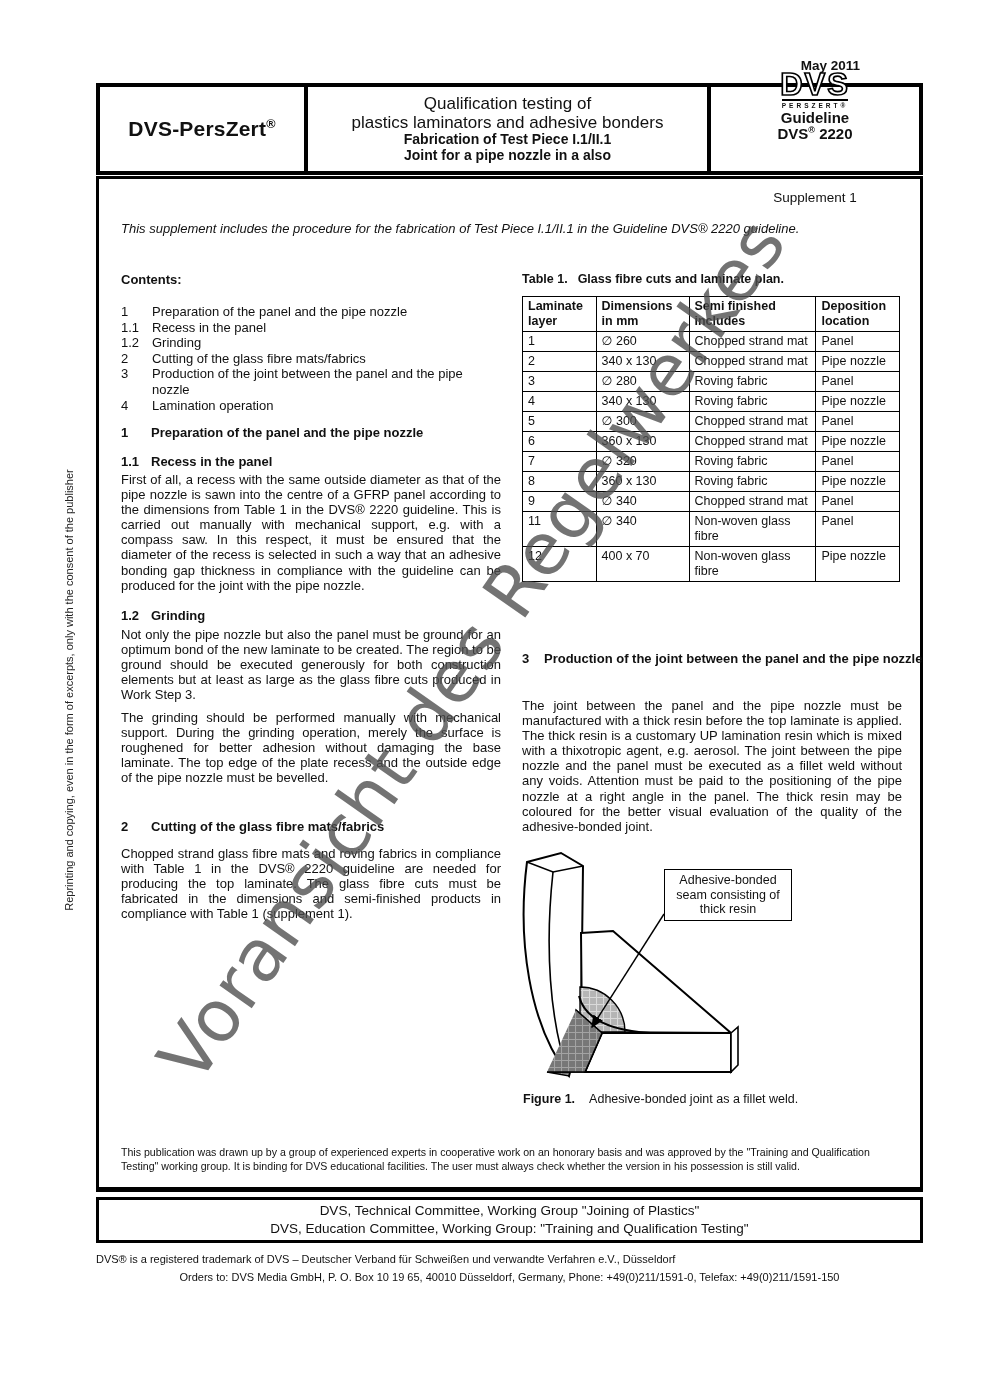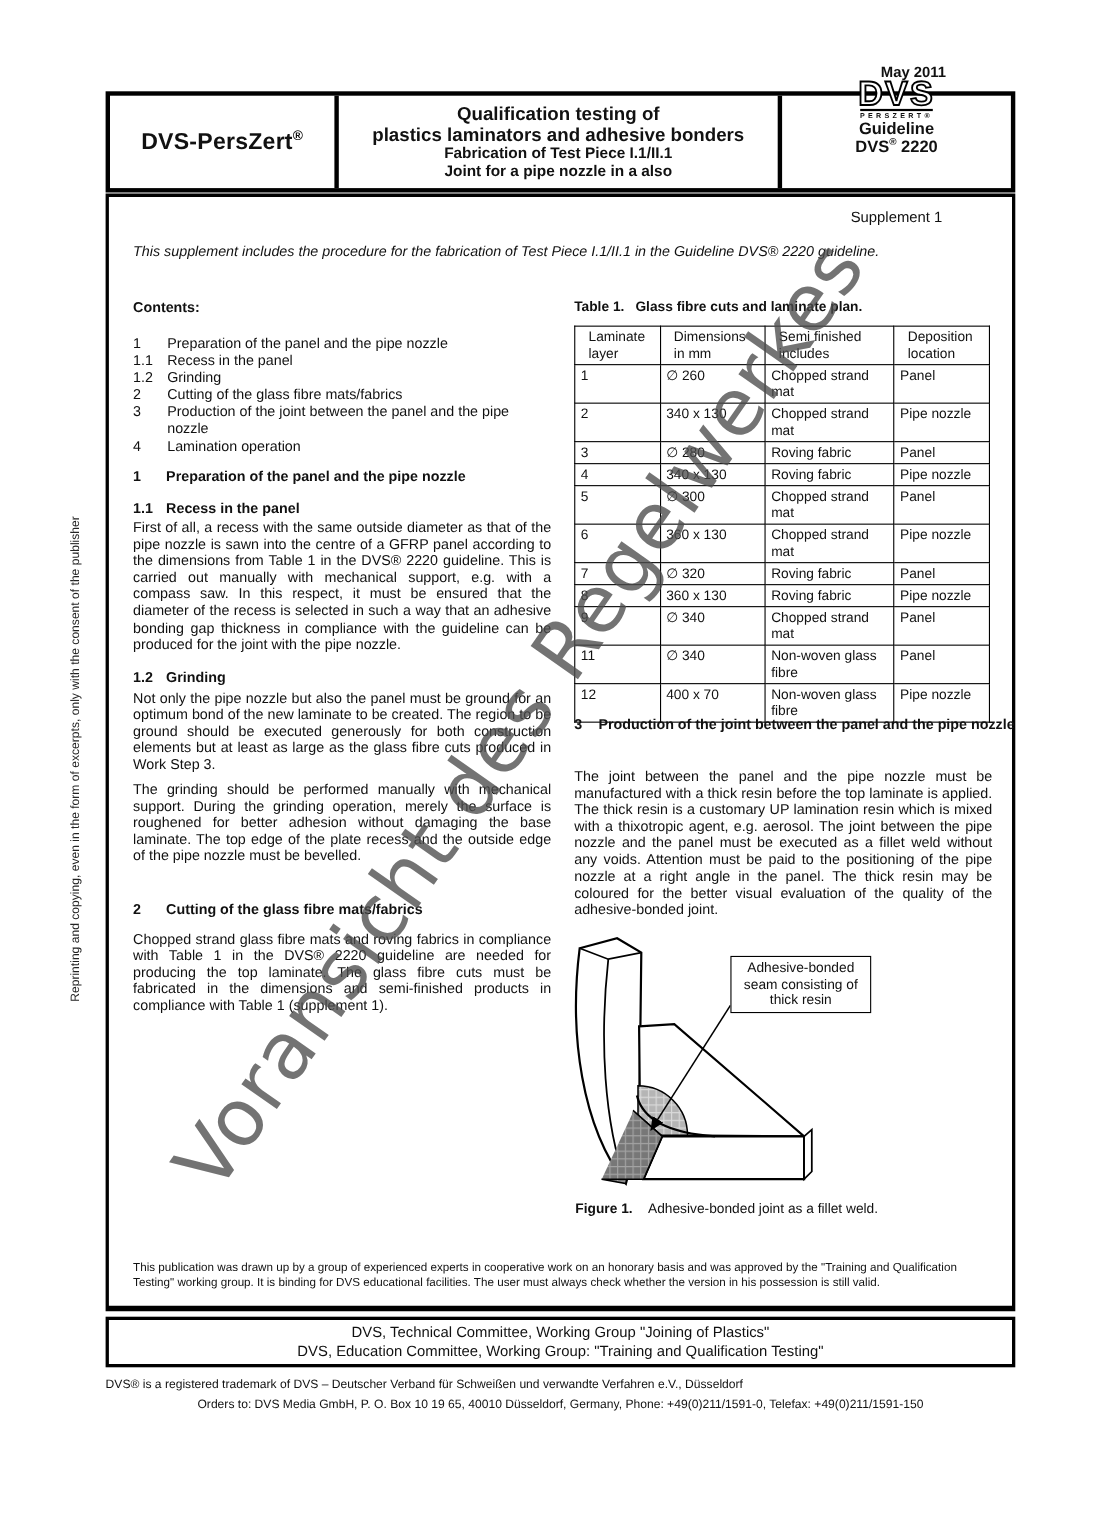--- a/index.html
+++ b/index.html
@@ -16,21 +16,21 @@
              white-space:nowrap;font-size:11px;color:#222;}
 
   
   .hdr{left:96px;top:83px;width:827px;height:92px;border:4px solid #000;box-sizing:border-box;
        display:flex;}
   .hdr-cell{box-sizing:border-box;display:flex;flex-direction:column;justify-content:center;
             align-items:center;text-align:center;}
   .hdr-c1{width:208px;border-right:4px solid #000;}
   .hdr-c1 .org{font-size:21px;font-weight:bold;letter-spacing:.2px;}
   .hdr-c2{flex:1;border-right:4px solid #000;line-height:1.12;}
-  .hdr-c2 .t-big{font-size:17px;font-weight:bold;text-align:right;}
+  .hdr-c2 .t-big{font-size:17px;font-weight:normal;text-align:right;}
   .hdr-c2 .t-small{font-size:14px;font-weight:bold;}
   .hdr-c3{width:208px;line-height:1.1;padding-top:18px;}
   .logo-txt{font-size:31px;font-weight:bold;letter-spacing:2px;line-height:.9;
             color:#fff;-webkit-text-stroke:1.7px #000;text-shadow:none;}
   .logo-sub{font-size:6.5px;letter-spacing:3px;font-weight:bold;border-top:2px solid #000;
             padding-top:1px;margin-top:1px;}
   .hdr-c3 .gl{font-size:15px;font-weight:bold;}
   .hdr-c3 .sup1{font-size:13.5px;font-weight:normal;margin-top:48px;}
 
   
@@ -45,21 +45,21 @@
   .h-num-w{display:inline-block;min-width:30px;}
   .intro{font-style:italic;font-size:13px;}
 
   .toc-row{display:flex;font-size:13px;line-height:15.6px;}
   .toc-num{width:31px;flex:none;}
 
   
   table.t1{border-collapse:collapse;width:378px;font-size:12.5px;}
   table.t1 th,table.t1 td{border:1.5px solid #000;padding:2px 5px;vertical-align:top;
                           text-align:left;line-height:15px;}
-  table.t1 th{font-weight:normal;padding-left:12px;}
+  table.t1 th{font-weight:bold;}
   .t1-cap{font-size:12.5px;font-weight:bold;}
   .t1-cap .cap-lbl{margin-right:10px;}
 
   
   .callout{left:664px;top:869px;width:116px;border:1.5px solid #000;background:#fff;
            font-size:12.5px;line-height:14.5px;padding:3px 5px;box-sizing:content-box;text-align:center;}
   .figcap{left:523px;top:1092px;font-size:12.5px;}
   .figcap b{margin-right:14px;}
 
   

